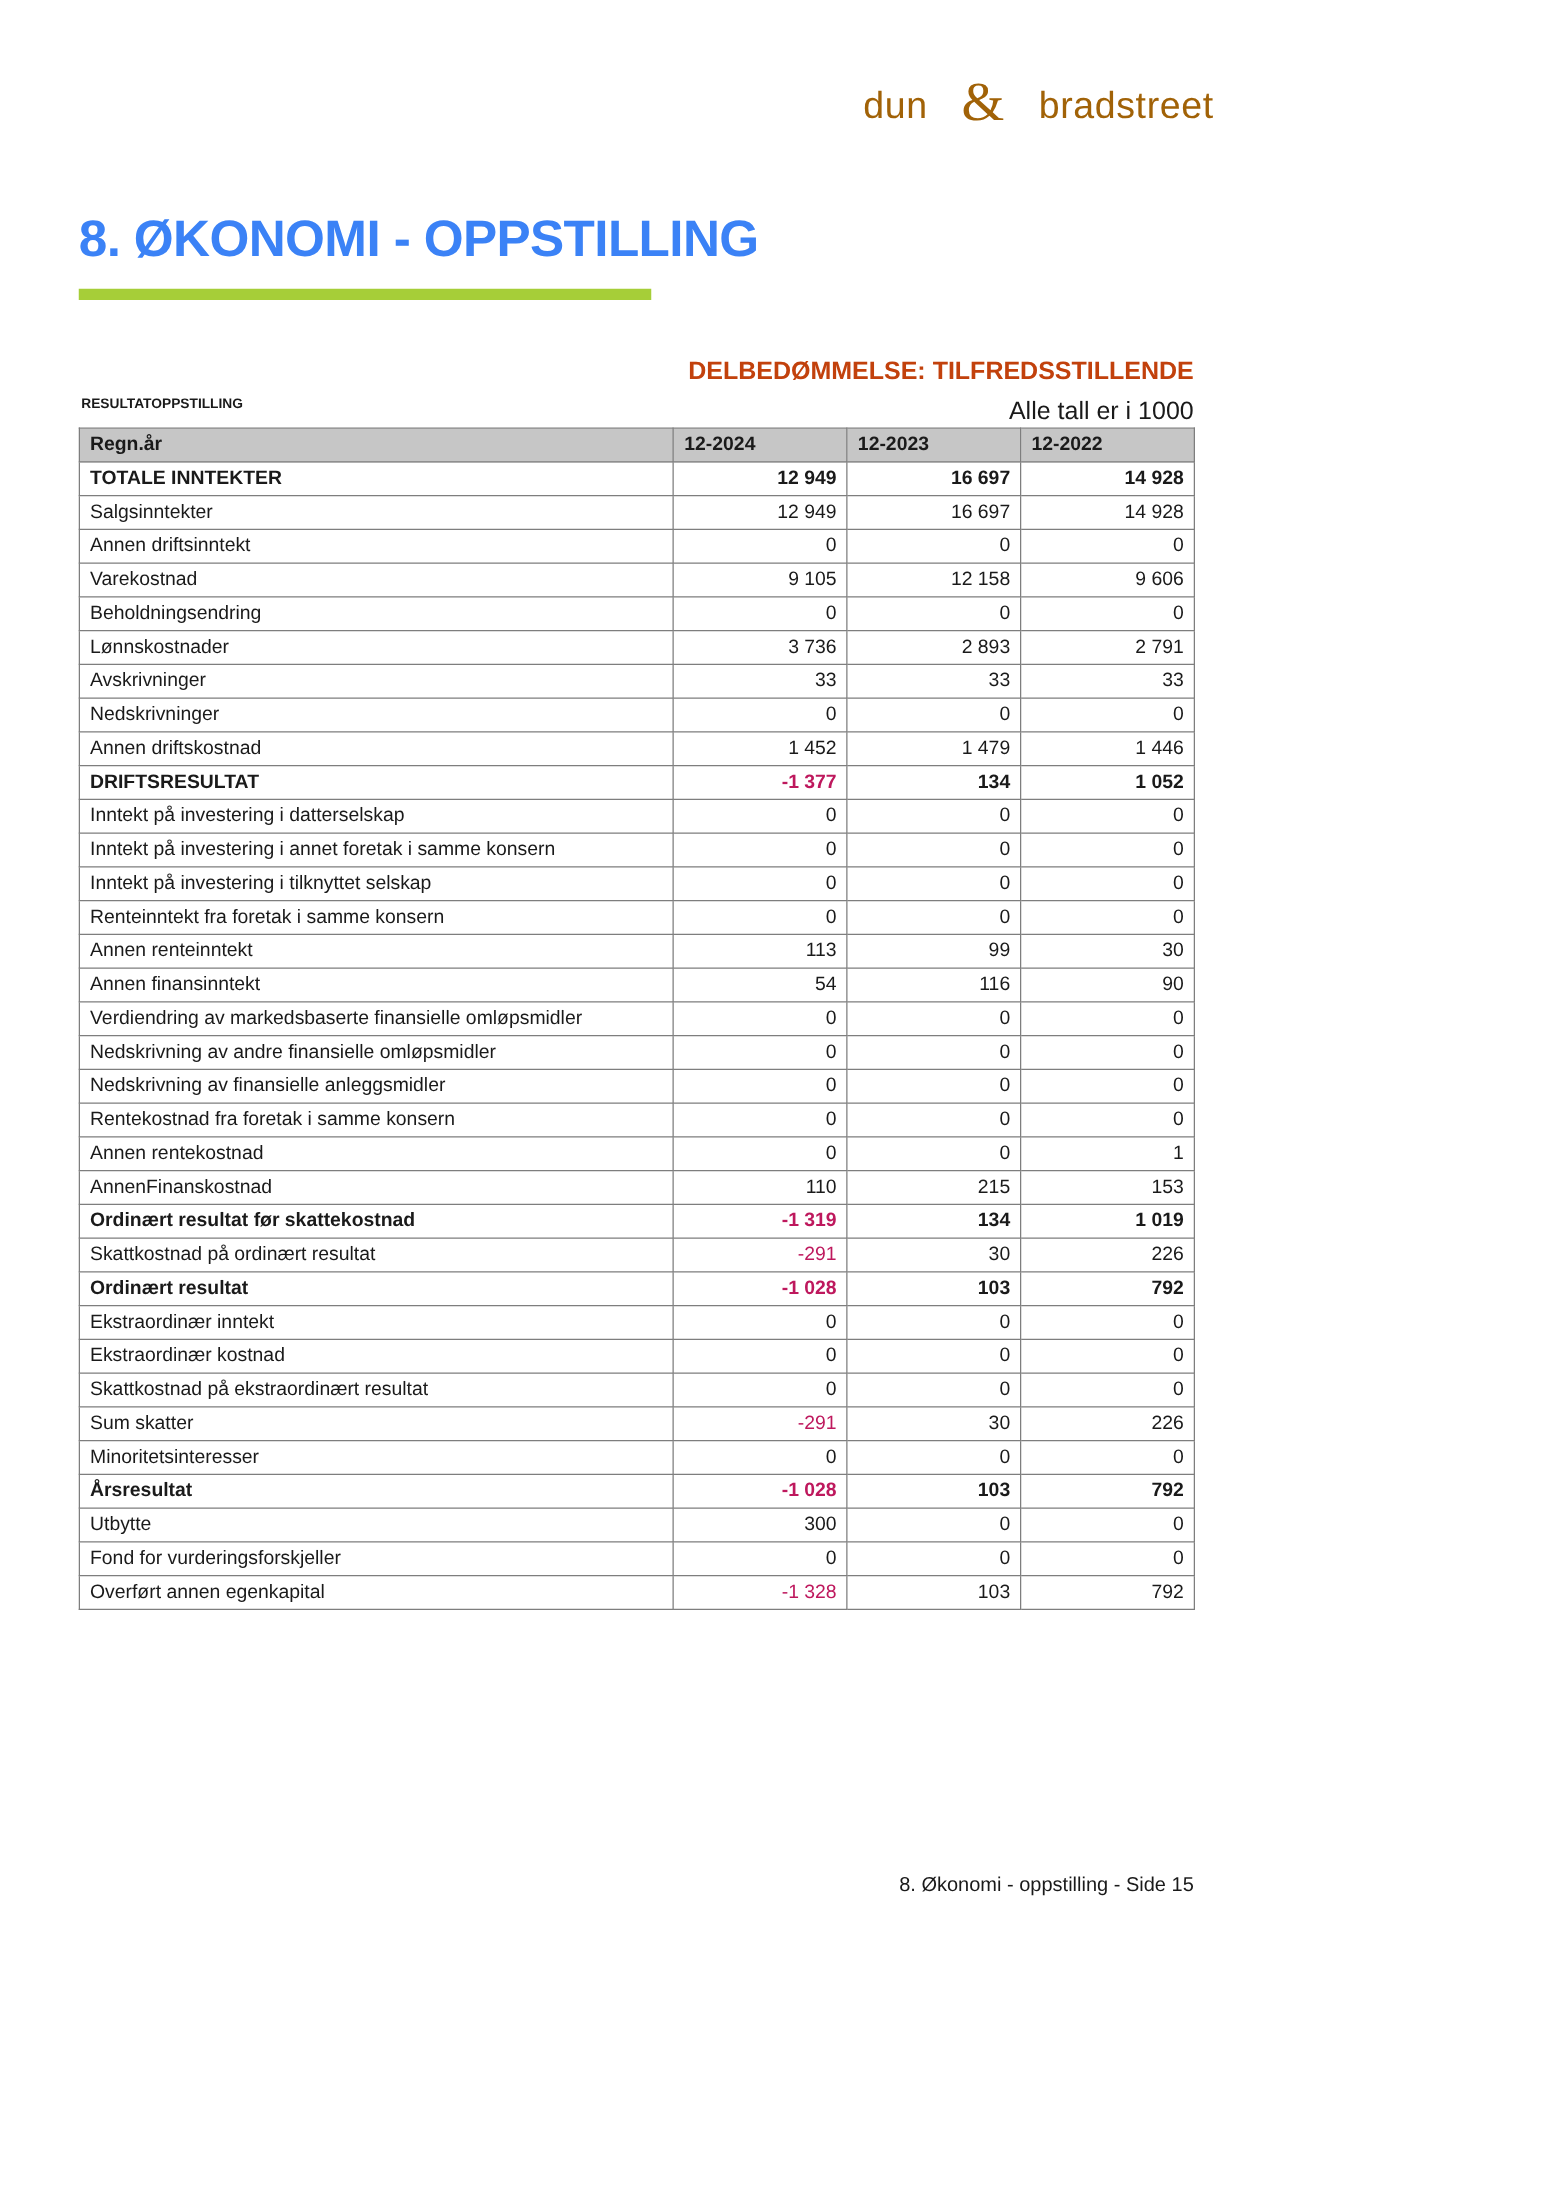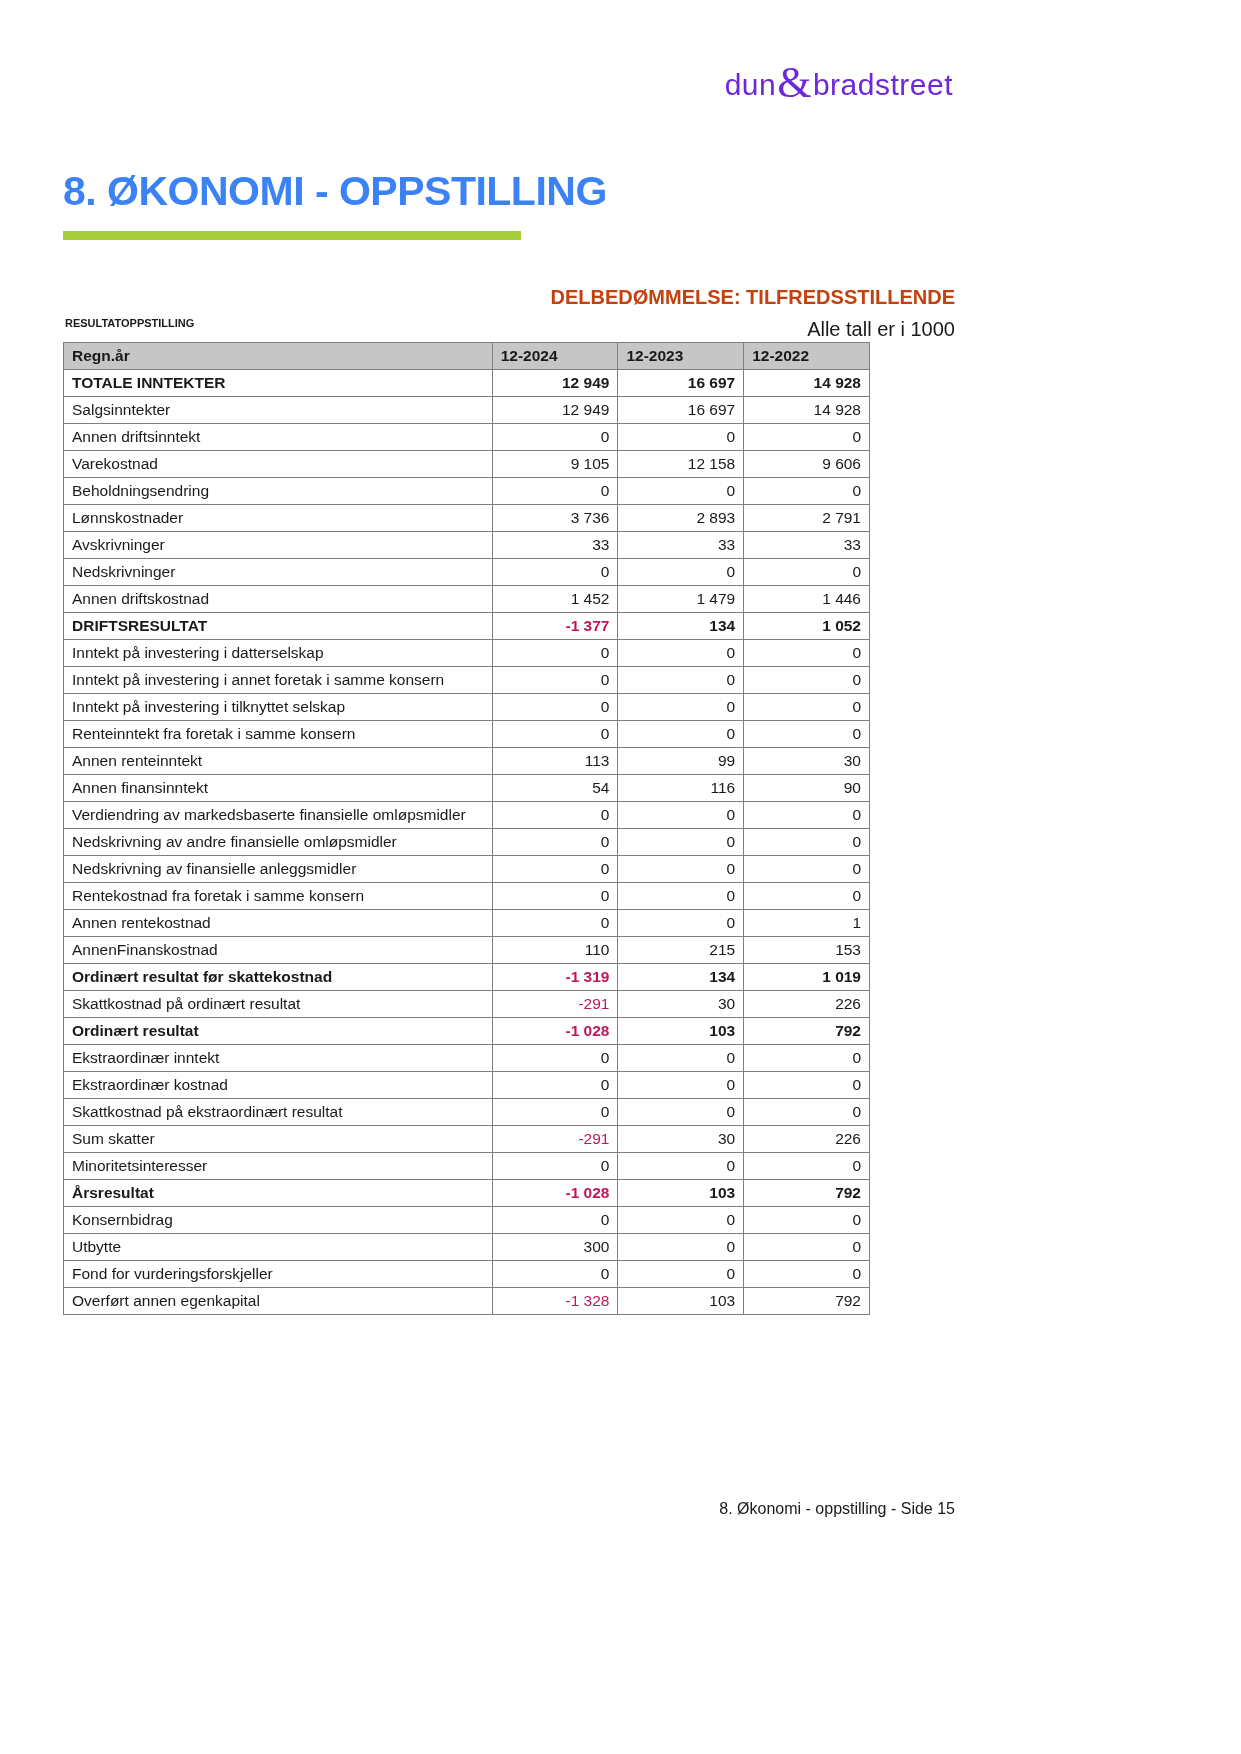--- a/index.html
+++ b/index.html
@@ -7,27 +7,28 @@
   body {
     width: 1241px; height: 1754px;
     font-family: "Liberation Sans", sans-serif;
     position: relative;
     color: #1a1a1a;
   }
   .page { position: absolute; inset: 0; width: 1241px; height: 1754px; background: #fff; overflow: hidden; }
 
   
   .logo {
-    position: absolute; top: 68px; right: 288px;
-    color: #6d28d9;
+    position: absolute; top: 68px; right: 270px;
+    color: #a16207;
     display: inline-flex; align-items: baseline;
     font-family: "Liberation Sans", sans-serif;
     font-weight: 400;
     font-size: 30px;
     letter-spacing: 0.5px;
+    gap: 26px;
   }
   .logo .amp {
     font-size: 44px;
     font-weight: 400;
     line-height: 0;
     margin: 0 1px;
     position: relative; top: 2px;
     font-family: "Liberation Serif", serif;
   }
 
@@ -56,21 +57,21 @@
     font-size: 11px; font-weight: bold;
   }
   .unit-note {
     position: absolute; top: 318px; right: 286px;
     font-size: 20px; font-weight: normal;
   }
 
   
   .result-table {
     position: absolute; top: 342px; left: 63px;
-    width: 807px;
+    width: 893px;
     border-collapse: collapse;
     font-size: 15.5px;
   }
   .result-table th, .result-table td {
     border: 1px solid #7e7e7e;
     padding: 3px 8px;
     height: 27px;
     line-height: 20px;
     vertical-align: middle;
   }
@@ -308,26 +309,20 @@
           <td class="value-cell">0</td>
           <td class="value-cell">0</td>
         </tr>
         <tr class="bold-row">
           <td class="label-cell">Årsresultat</td>
           <td class="value-cell negative">-1 028</td>
           <td class="value-cell">103</td>
           <td class="value-cell">792</td>
         </tr>
         <tr>
-          <td class="label-cell">Konsernbidrag</td>
-          <td class="value-cell">0</td>
-          <td class="value-cell">0</td>
-          <td class="value-cell">0</td>
-        </tr>
-        <tr>
           <td class="label-cell">Utbytte</td>
           <td class="value-cell">300</td>
           <td class="value-cell">0</td>
           <td class="value-cell">0</td>
         </tr>
         <tr>
           <td class="label-cell">Fond for vurderingsforskjeller</td>
           <td class="value-cell">0</td>
           <td class="value-cell">0</td>
           <td class="value-cell">0</td>

